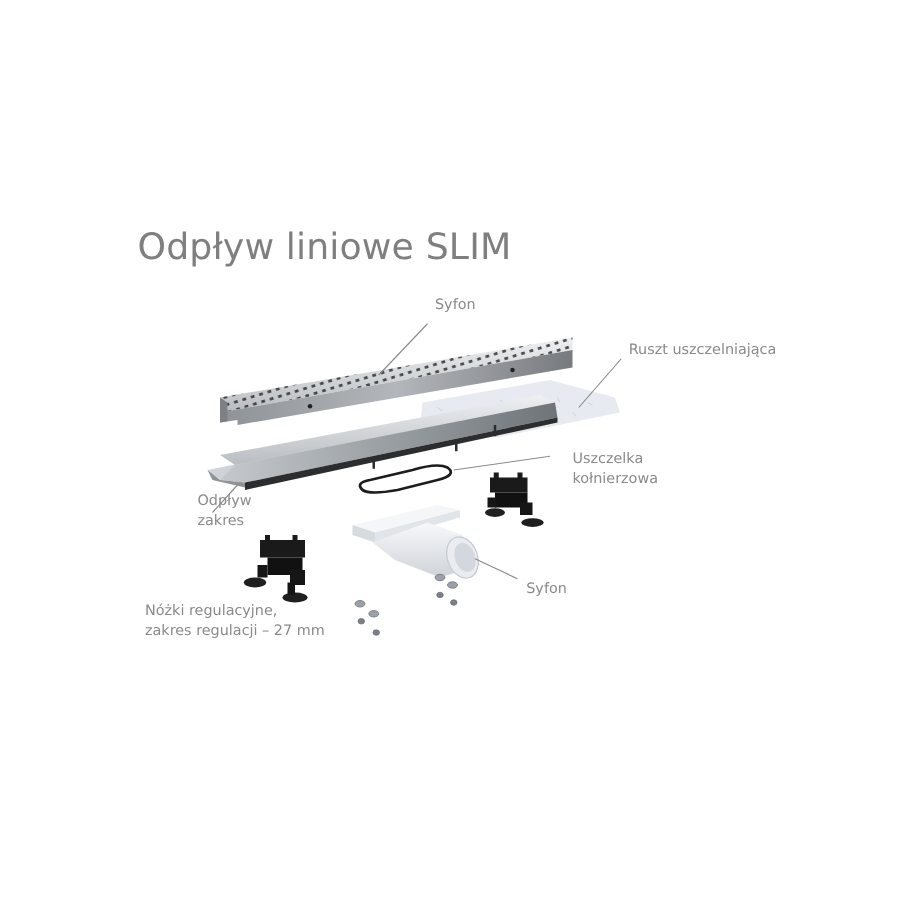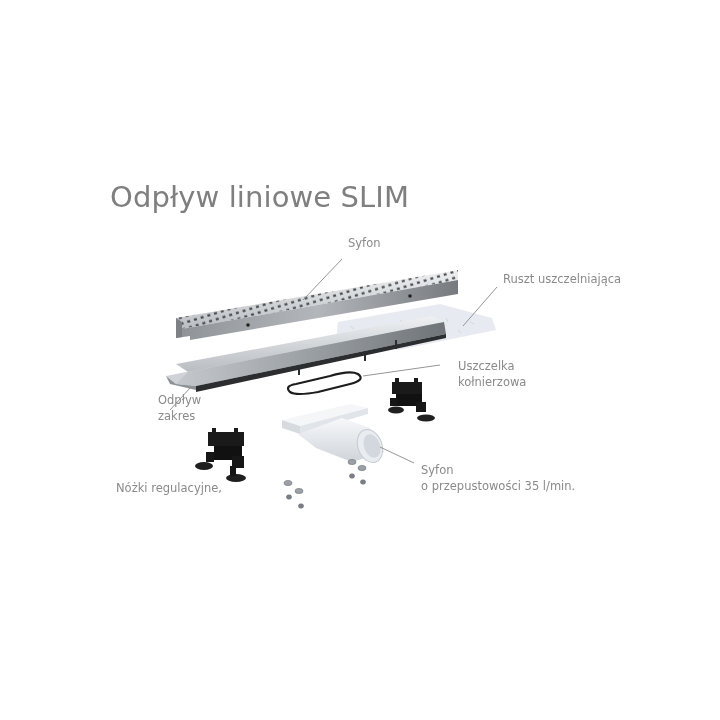--- a/index.html
+++ b/index.html
@@ -173,18 +173,18 @@
   <span>kołnierzowa</span>
 </div>
 
 <div class="label" style="left:118px; top:392px;margin-left:40px;">
   <span>Odpływ</span>
   <span>zakres</span>
 </div>
 
 <div class="label" style="left:116px; top:480px;">
   <span>Nóżki regulacyjne,</span>
+  <span>zakres regulacji – 27 mm</span>
 </div>
 
 <div class="label" style="left:421px; top:462px;">
   <span>Syfon</span>
-  <span>o przepustowości 35 l/min.</span>
 </div>
 
 </body></html>

